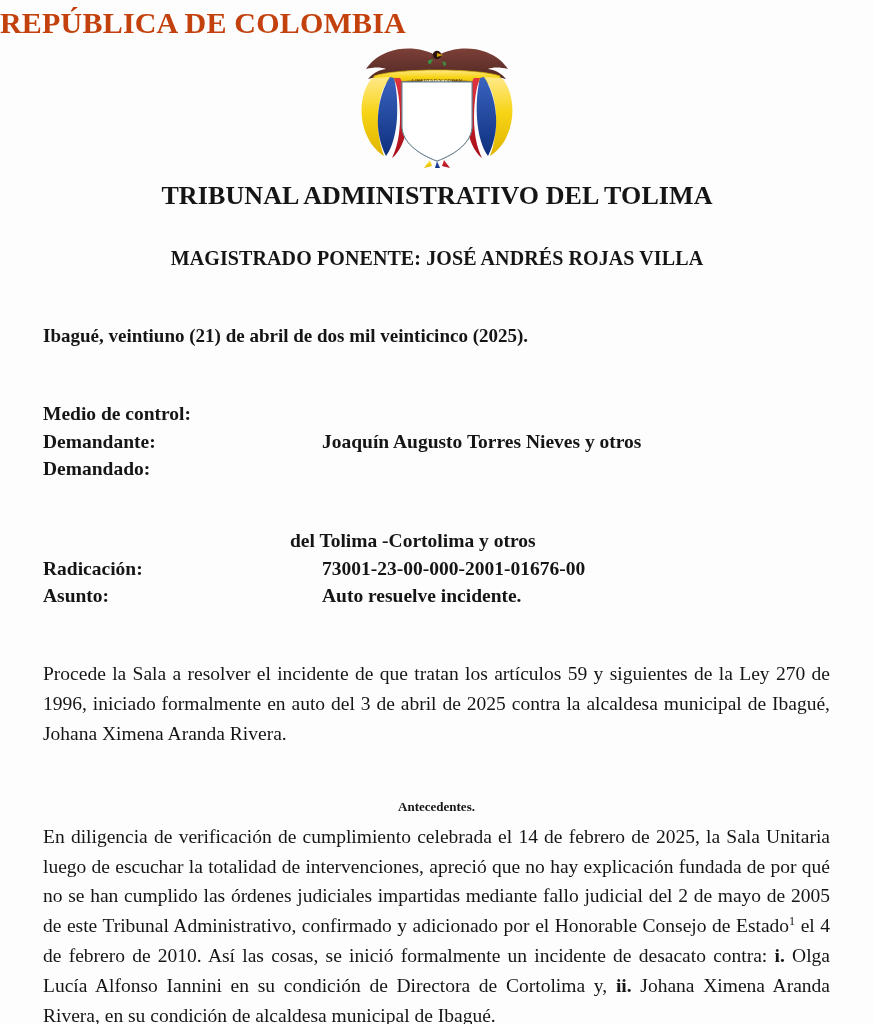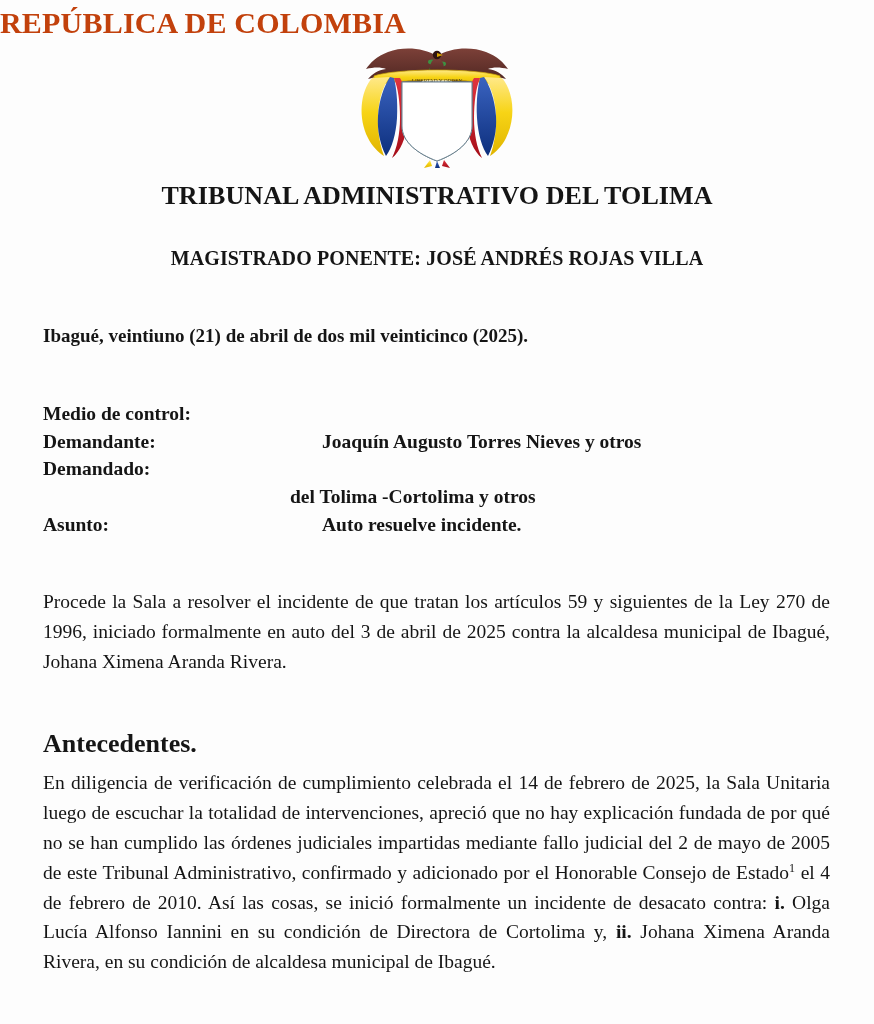--- a/index.html
+++ b/index.html
@@ -98,36 +98,38 @@
   .meta-label {
     width: 247px;
     flex: 0 0 247px;
     white-space: nowrap;
   }
   .meta-value {
     flex: 1 1 auto;
   }
   .meta-value-cont {
     padding-left: 247px;
+    margin-top: 44px;
   }
 
   
   p.body-par {
     margin: 0;
     font-size: 19.5px;
     line-height: 1.53;
     text-align: justify;
     text-justify: inter-word;
   }
   .par-1 {
     padding-top: 49px;
   }
   .section-head {
-    font-weight: bold;
-    font-size: 26px;
+    text-align: center;
+    font-weight: bold;
+    font-size: 13px;
     margin: 0;
     padding-top: 49px;
     line-height: 1.4;
   }
   .par-2 {
     padding-top: 6px;
   }
   .b { font-weight: bold; }
   sup {
     font-size: 0.62em;
@@ -260,20 +262,24 @@
       <div class="meta-row">
         <span class="meta-label">Demandante:</span>
         <span class="meta-value">Joaquín Augusto Torres Nieves y otros</span>
       </div>
 
       <div class="meta-row">
         <span class="meta-label">Demandado:</span>
       </div>
       <div class="meta-value-cont">del Tolima -Cortolima y otros</div>
 
+      <div class="meta-row">
+        <span class="meta-label">Radicación:</span>
+        <span class="meta-value">73001-23-00-000-2001-01676-00</span>
+      </div>
 
       <div class="meta-row">
         <span class="meta-label">Asunto:</span>
         <span class="meta-value">Auto resuelve incidente.</span>
       </div>
 
     </div>
 
     <p class="body-par par-1">Procede la Sala a resolver el incidente de que tratan los artículos 59 y siguientes de la Ley 270 de 1996, iniciado formalmente en auto del 3 de abril de 2025 contra la alcaldesa municipal de Ibagué, Johana Ximena Aranda Rivera.</p>
 

